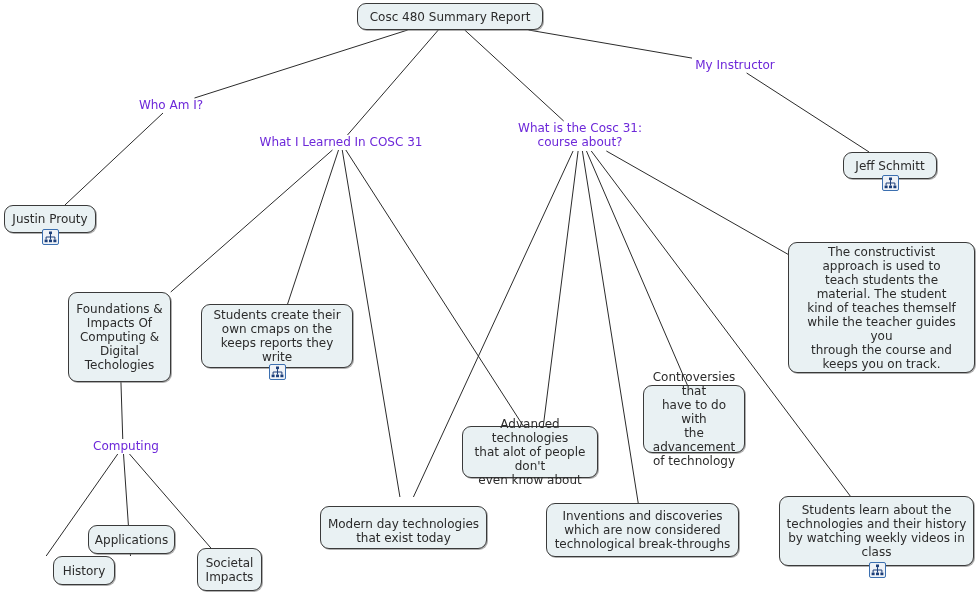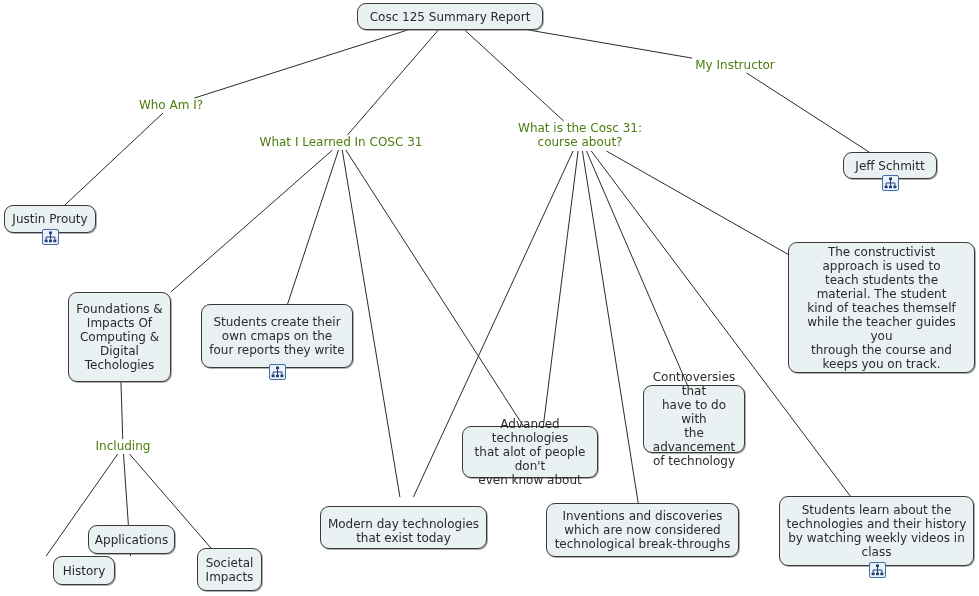--- a/index.html
+++ b/index.html
@@ -39,21 +39,21 @@
     justify-content: center;
     padding: 3px 6px;
     box-shadow: 1px 1px 0 rgba(110,110,110,0.55);
   }
   .node .txt {
     display: block;
     white-space: pre-line;
   }
   .phrase {
     position: absolute;
-    color: #4d7c0f;
+    color: #6d28d9;
     font-size: 12px;
     line-height: 14px;
     text-align: center;
     white-space: pre-line;
     background: transparent;
   }
   .badge {
     position: absolute;
     width: 17px;
     height: 16px;
@@ -93,25 +93,25 @@
       <line x1="586.4664310954064" y1="151" x2="687.3427561837456" y2="385" stroke="#2b2b2b" stroke-width="1"></line>
       <line x1="606.3702623906705" y1="151" x2="788" y2="254.31509121061362" stroke="#2b2b2b" stroke-width="1"></line>
       <line x1="591.2594936708861" y1="151" x2="850.2278481012659" y2="496" stroke="#2b2b2b" stroke-width="1"></line>
     </svg>
   <div id="phrase-layer">
       <div class="phrase" style="left: 131px; top: 98px; width: 80px;">Who Am I?</div>
       <div class="phrase" style="left: 253px; top: 135px; width: 176px;">What I Learned In COSC 31</div>
       <div class="phrase" style="left: 515px; top: 121px; width: 130px;">What is the Cosc 31:
 course about?</div>
       <div class="phrase" style="left: 692px; top: 58px; width: 86px;">My Instructor</div>
-      <div class="phrase" style="left: 93px; top: 439px; width: 60px;">Including</div>
+      <div class="phrase" style="left: 93px; top: 439px; width: 60px;">Computing</div>
     </div>
   <div id="node-layer">
       <div class="node" style="left: 357px; top: 3px; width: 186px; height: 27px;">
-        <span class="txt">Cosc 125 Summary Report</span>
+        <span class="txt">Cosc 480 Summary Report</span>
       </div>
       <div class="node" style="left: 4px; top: 205px; width: 92px; height: 28px;">
         <span class="txt">Justin Prouty</span>
       </div>
       <div class="badge" style="left: 42px; top: 229px;">
         <svg width="13" height="12" viewBox="0 0 13 12">
           <rect x="5" y="0.5" width="3" height="2.6" fill="#1d3f7a"></rect>
           <rect x="0.6" y="8.6" width="3" height="2.6" fill="#1d3f7a"></rect>
           <rect x="5" y="8.6" width="3" height="2.6" fill="#1d3f7a"></rect>
           <rect x="9.4" y="8.6" width="3" height="2.6" fill="#1d3f7a"></rect>
@@ -133,21 +133,21 @@
       <div class="node" style="left: 68px; top: 292px; width: 103px; height: 90px; align-items: center;">
         <span class="txt">Foundations &amp;
 Impacts Of
 Computing &amp;
 Digital
 Techologies</span>
       </div>
       <div class="node" style="left: 201px; top: 304px; width: 152px; height: 64px;">
         <span class="txt">Students create their
 own cmaps on the
-four reports they write</span>
+keeps reports they write</span>
       </div>
       <div class="badge" style="left: 269px; top: 364px;">
         <svg width="13" height="12" viewBox="0 0 13 12">
           <rect x="5" y="0.5" width="3" height="2.6" fill="#1d3f7a"></rect>
           <rect x="0.6" y="8.6" width="3" height="2.6" fill="#1d3f7a"></rect>
           <rect x="5" y="8.6" width="3" height="2.6" fill="#1d3f7a"></rect>
           <rect x="9.4" y="8.6" width="3" height="2.6" fill="#1d3f7a"></rect>
           <path d="M6.5 3.1 V6 M2.1 6 H10.9 M2.1 6 V8.6 M6.5 6 V8.6 M10.9 6 V8.6" stroke="#1d3f7a" stroke-width="1" fill="none"></path>
         </svg>
       </div>

